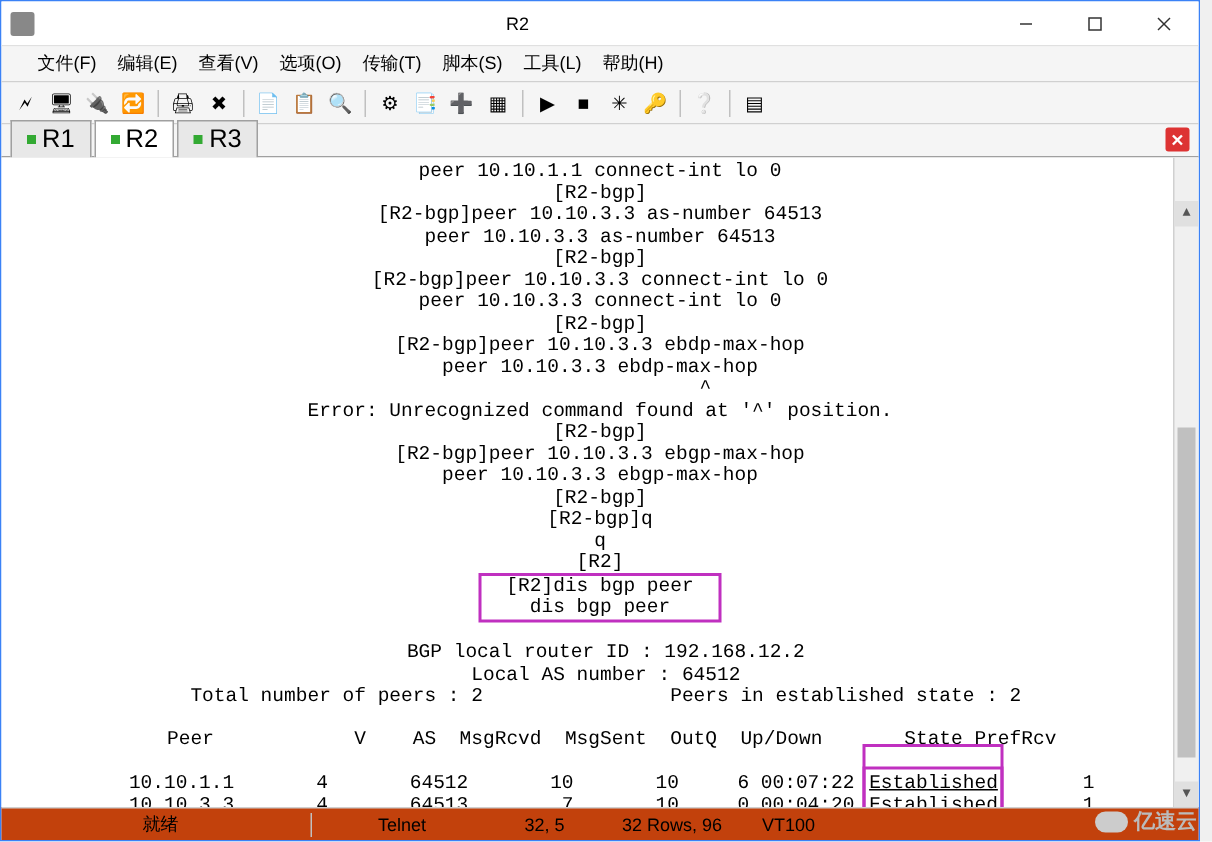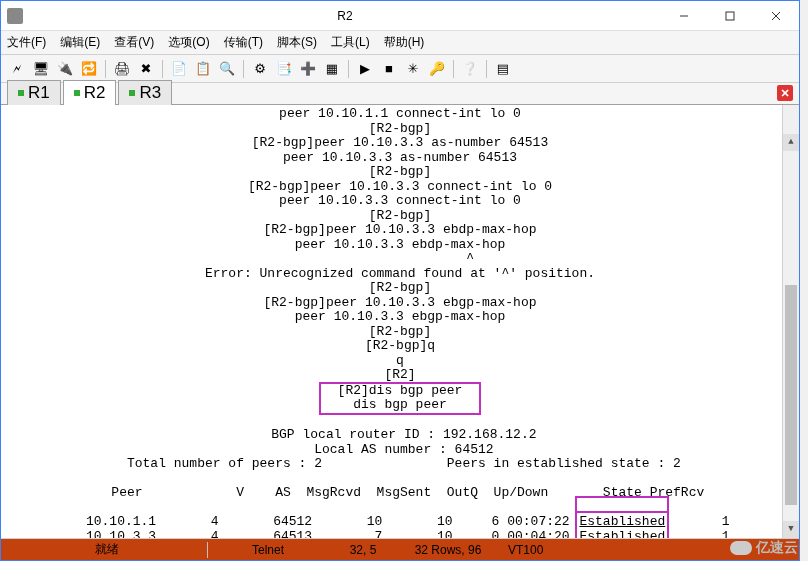--- a/index.html
+++ b/index.html
@@ -42,21 +42,21 @@
   .win-btn {
     width: 46px; height: 30px;
     display: flex; align-items: center; justify-content: center;
     color: #555;
   }
   .menubar {
     height: 24px;
     background: #f5f5f5;
     display: flex;
     align-items: center;
-    padding-left: 6px;
+    padding-left: 24px;
     gap: 14px;
     border-bottom: 1px solid #d0d0d0;
   }
   .menubar span { color: #000; cursor: default; }
   .toolbar {
     height: 28px;
     background: #f5f5f5;
     display: flex;
     align-items: center;
     padding-left: 6px;

